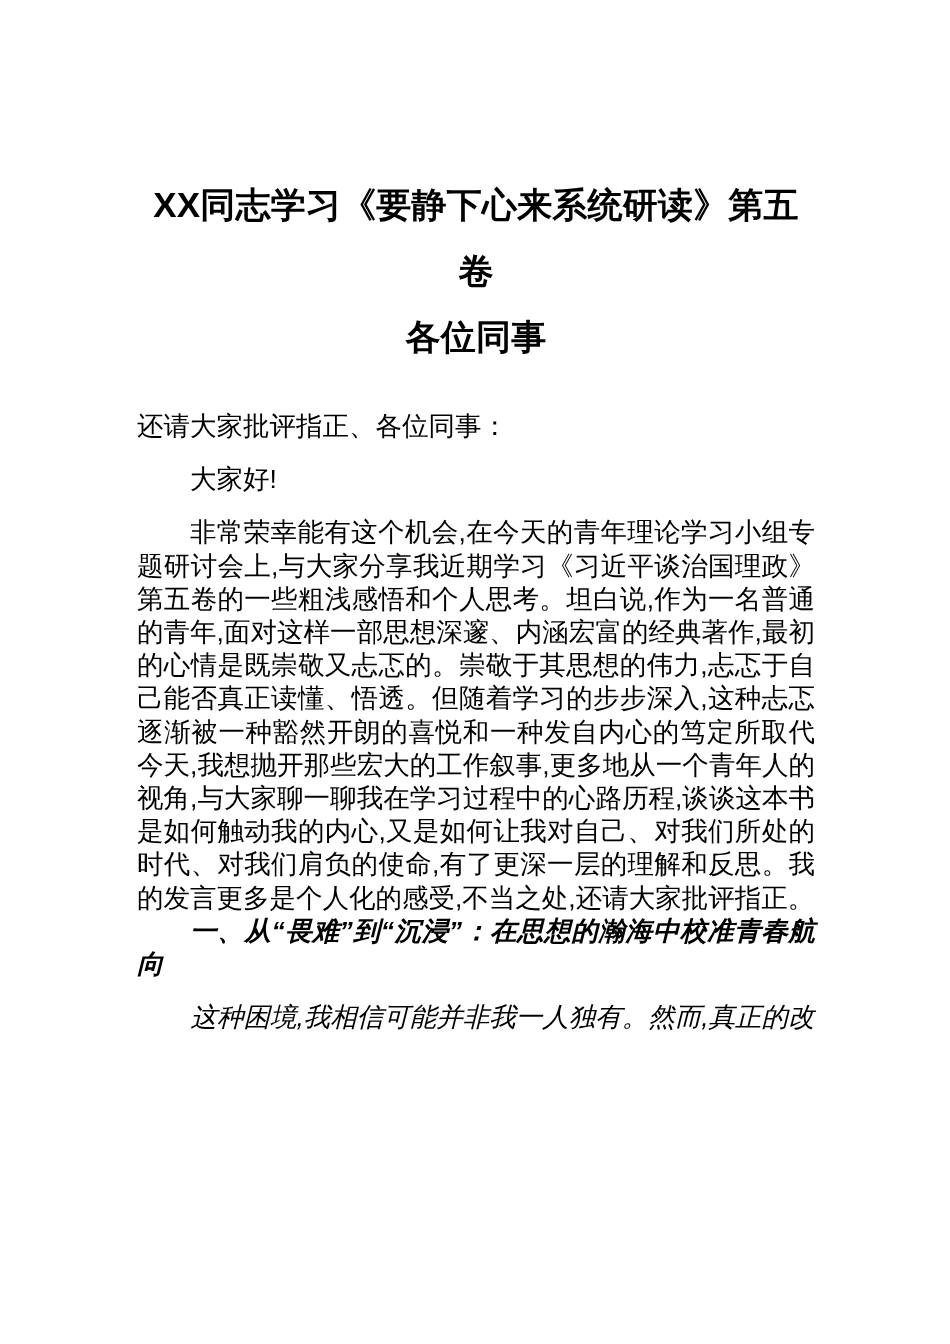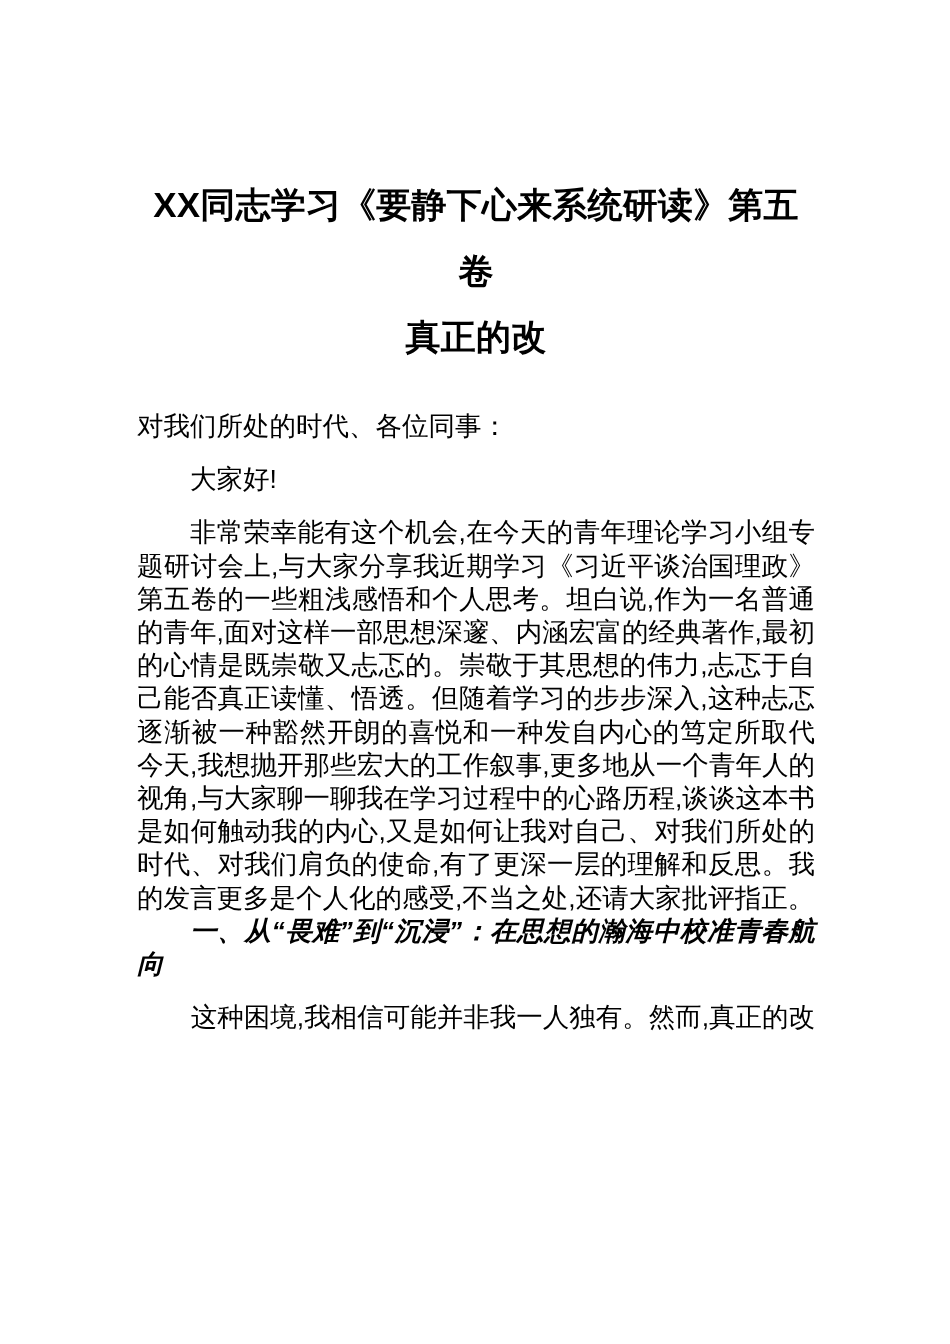--- a/index.html
+++ b/index.html
@@ -64,39 +64,40 @@
     font-size: 26.5px;
     line-height: 33.2px;
     font-weight: bold;
     text-align: justify;
     text-justify: inter-character;
     word-break: break-all;
     text-indent: 53px;
     font-style: italic;
   }
   .lastline {
-    text-align: right;
+    text-align: center;
+    font-style: italic;
   }
 </style>
 </head>
 <body>
 
 <div class="page">
   <div class="content">
 
     <div class="title-spacer"></div>
 
     <h1 class="doc-title">
       <span>XX同志学习《要静下心来系统研读》第五卷</span><br>
-      <span>真正的改</span>
+      <span>各位同事</span>
     </h1>
 
     <div class="title-gap"></div>
 
-    <p class="para noindent">对我们所处的时代、各位同事：</p>
+    <p class="para noindent">还请大家批评指正、各位同事：</p>
 
     <p class="para indent">大家好!</p>
 
     <p class="para indent">非常荣幸能有这个机会,在今天的青年理论学习小组专题研讨会上,与大家分享我近期学习《习近平谈治国理政》第五卷的一些粗浅感悟和个人思考。坦白说,作为一名普通的青年,面对这样一部思想深邃、内涵宏富的经典著作,最初的心情是既崇敬又忐忑的。崇敬于其思想的伟力,忐忑于自己能否真正读懂、悟透。但随着学习的步步深入,这种忐忑逐渐被一种豁然开朗的喜悦和一种发自内心的笃定所取代今天,我想抛开那些宏大的工作叙事,更多地从一个青年人的视角,与大家聊一聊我在学习过程中的心路历程,谈谈这本书是如何触动我的内心,又是如何让我对自己、对我们所处的时代、对我们肩负的使命,有了更深一层的理解和反思。我的发言更多是个人化的感受,不当之处,还请大家批评指正。</p>
 
     <p class="heading">一、从“畏难”到“沉浸”：在思想的瀚海中校准青春航向</p>
 
 
     <p class="para indent lastline">这种困境,我相信可能并非我一人独有。然而,真正的改</p>
 

